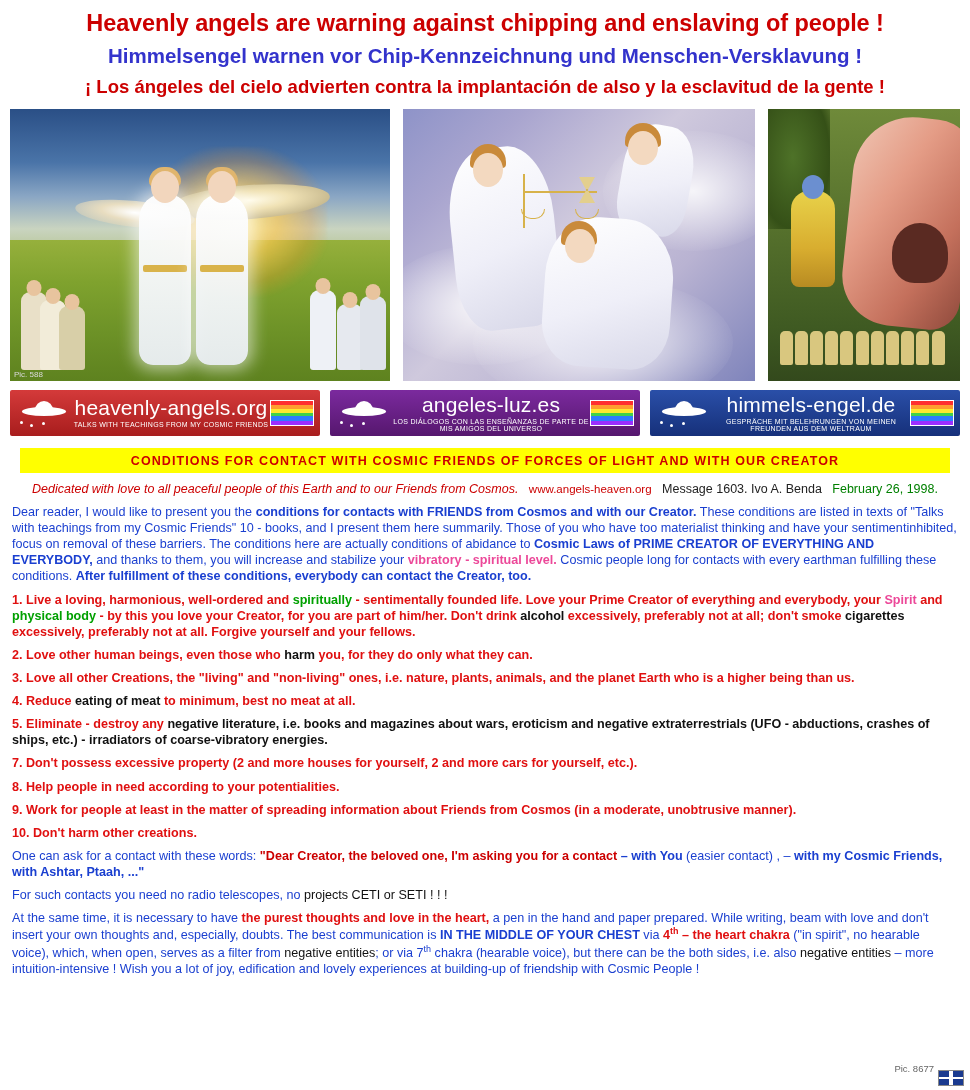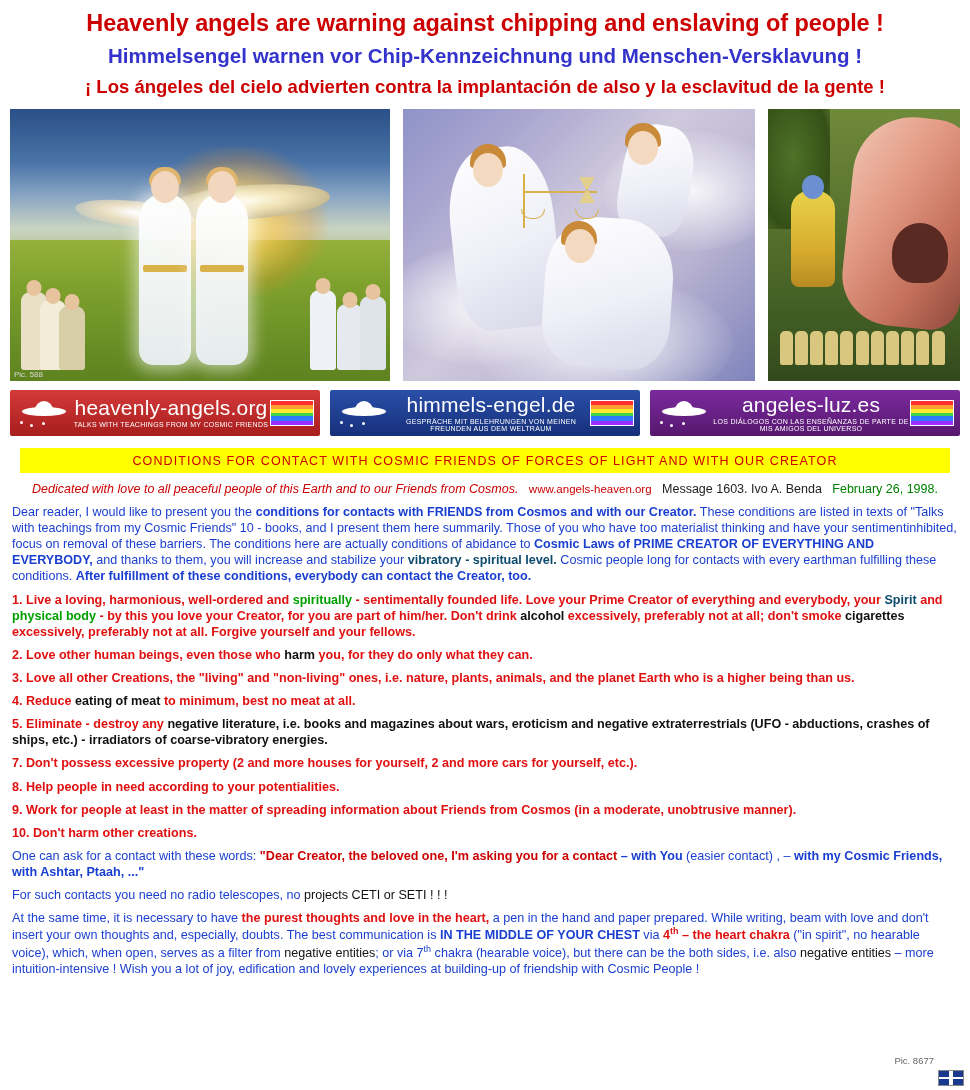--- a/index.html
+++ b/index.html
@@ -297,21 +297,21 @@
 
   
   .title-bar {
     margin: 12px 20px 0 20px;
     background: #ffff00;
     text-align: center;
     padding: 3px 0 4px 0;
   }
   .title-bar span {
     color: #cc0000;
-    font-weight: normal;
+    font-weight: bold;
     font-size: 12.5px;
     letter-spacing: 1.1px;
   }
 
   
   .dedication {
     text-align: center;
     margin-top: 9px;
     font-size: 12.5px;
   }
@@ -326,28 +326,28 @@
     font-size: 12.6px;
     line-height: 1.28;
     color: #1a3fd0;
   }
   .body-text p { margin: 0 0 7px 0; }
   .blue   { color: #1a3fd0; }
   .black  { color: #111111; }
   .red    { color: #e01010; }
   .dred   { color: #cc0000; }
   .green  { color: #00a000; }
-  .magenta{ color: #0c4a6e; margin-top: 28px; }
+  .magenta{ color: #ec4899; margin-top: 28px; }
   .b { font-weight: bold; }
   .list-item { margin: 0 0 6px 0; }
 
   .footer-note {
     position: absolute;
     right: 36px;
-    bottom: 24px;
+    bottom: 16px;
     font-size: 9.5px;
     color: #666666;
   }
   .flag {
     position: absolute;
     right: 6px;
     bottom: 4px;
     width: 26px;
     height: 16px;
     background:
@@ -465,49 +465,49 @@
           <span class="star s2"></span>
           <span class="star s3"></span>
       </span>
       <span class="texts">
         <span class="dom">heavenly-angels.org</span>
         <span class="sub" style="display:block">TALKS WITH TEACHINGS FROM MY COSMIC FRIENDS</span>
       </span>
       <span class="rainbow"></span>
     </a>
 
+    <a class="banner purple">
+      <span class="ufo-mark">
+        <span class="disc"></span>
+          <span class="dome"></span>
+        <span class="star s1"></span>
+          <span class="star s2"></span>
+          <span class="star s3"></span>
+      </span>
+      <span class="texts">
+        <span class="dom">angeles-luz.es</span>
+        <span class="sub" style="display:block">LOS DIÁLOGOS CON LAS ENSEÑANZAS DE PARTE DE MIS AMIGOS DEL UNIVERSO</span>
+      </span>
+      <span class="rainbow"></span>
+    </a>
+
     <a class="banner blue">
       <span class="ufo-mark">
         <span class="disc"></span>
           <span class="dome"></span>
         <span class="star s1"></span>
           <span class="star s2"></span>
           <span class="star s3"></span>
       </span>
       <span class="texts">
         <span class="dom">himmels-engel.de</span>
         <span class="sub" style="display:block">GESPRÄCHE MIT BELEHRUNGEN VON MEINEN FREUNDEN AUS DEM WELTRAUM</span>
       </span>
       <span class="rainbow"></span>
     </a>
-
-    <a class="banner purple">
-      <span class="ufo-mark">
-        <span class="disc"></span>
-          <span class="dome"></span>
-        <span class="star s1"></span>
-          <span class="star s2"></span>
-          <span class="star s3"></span>
-      </span>
-      <span class="texts">
-        <span class="dom">angeles-luz.es</span>
-        <span class="sub" style="display:block">LOS DIÁLOGOS CON LAS ENSEÑANZAS DE PARTE DE MIS AMIGOS DEL UNIVERSO</span>
-      </span>
-      <span class="rainbow"></span>
-    </a>
   </div>
 
   <div class="title-bar">
     <span>CONDITIONS  FOR  CONTACT  WITH  COSMIC  FRIENDS  OF  FORCES  OF  LIGHT  AND  WITH  OUR  CREATOR</span>
   </div>
 
   <div class="dedication">
     <span class="it">Dedicated with love to all peaceful people of this Earth and to our Friends from Cosmos.</span>
     <span>&nbsp;&nbsp;</span><span class="url">www.angels-heaven.org</span>
     <span>&nbsp;&nbsp;</span><span class="blk">Message 1603. Ivo A. Benda</span>

